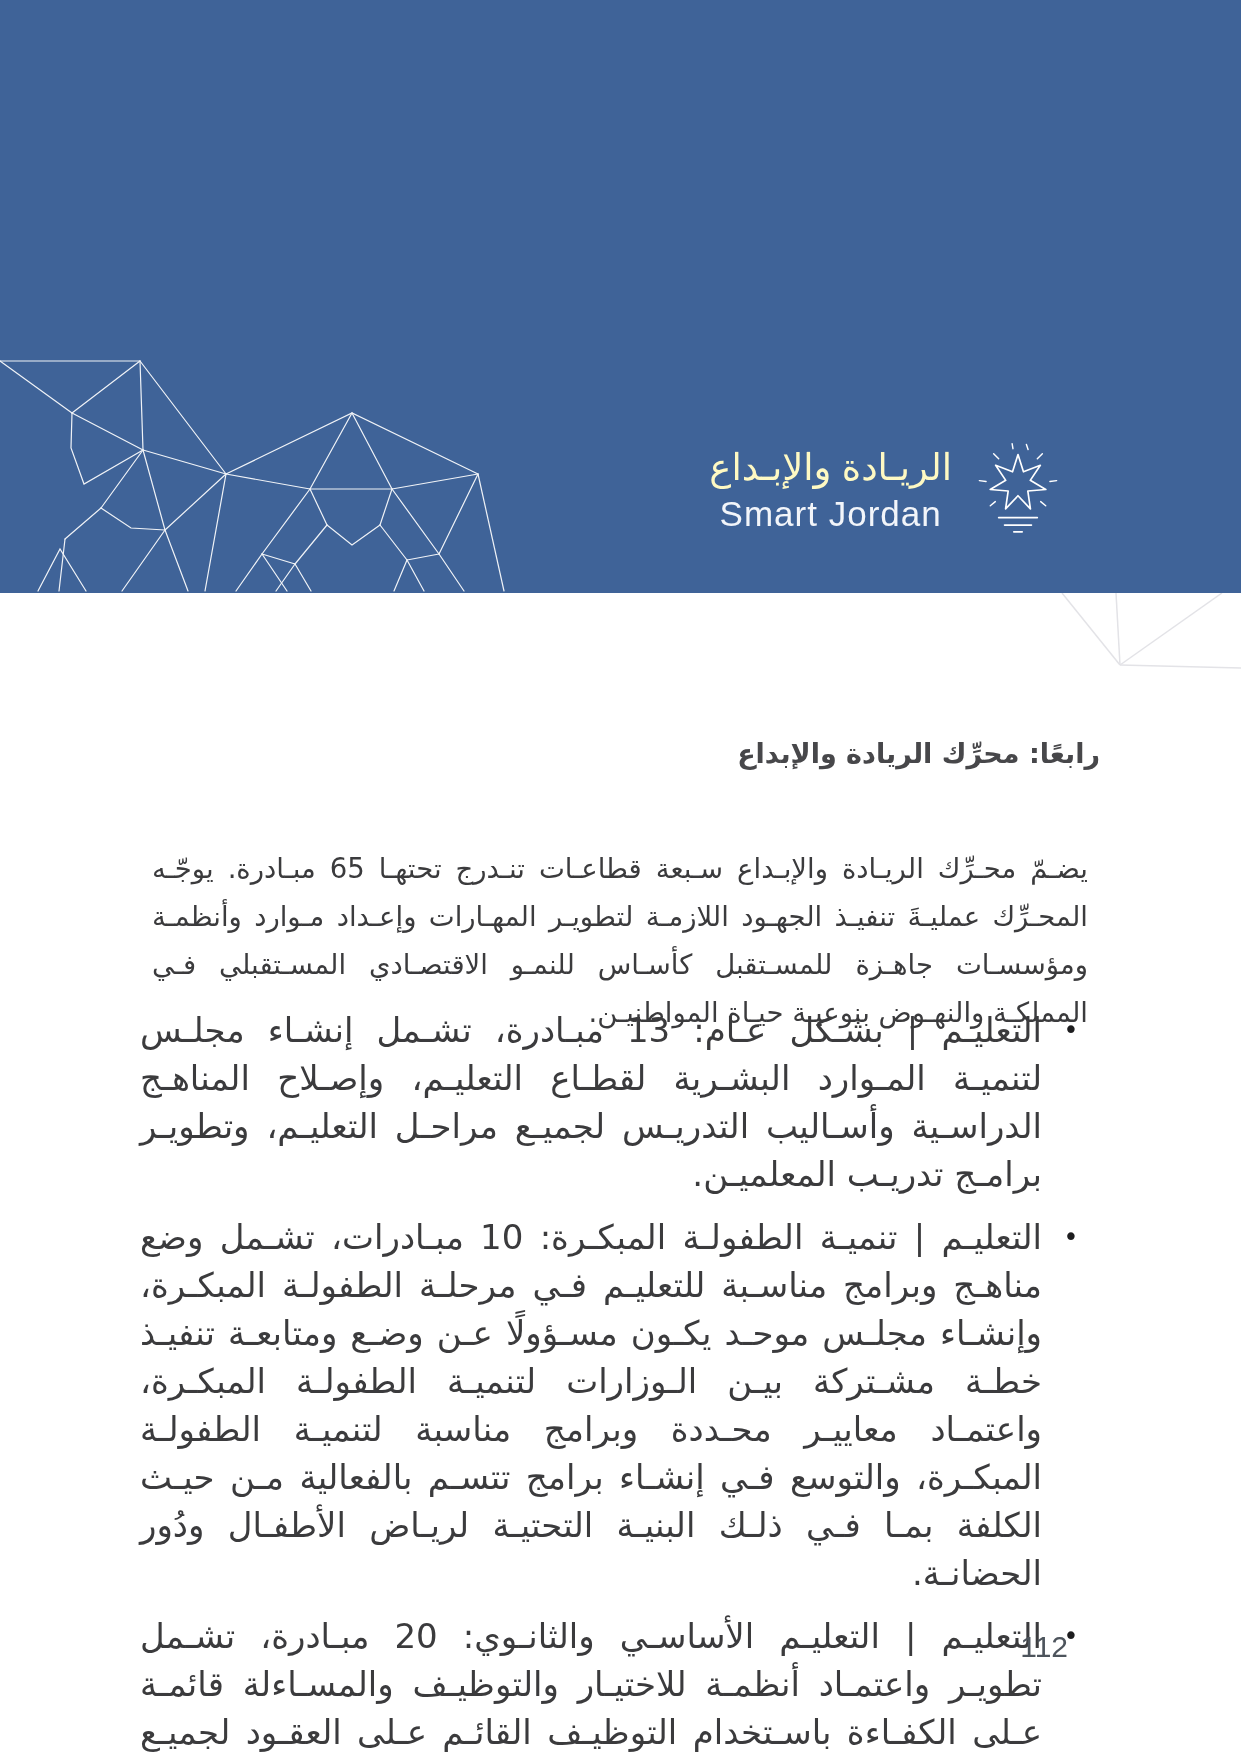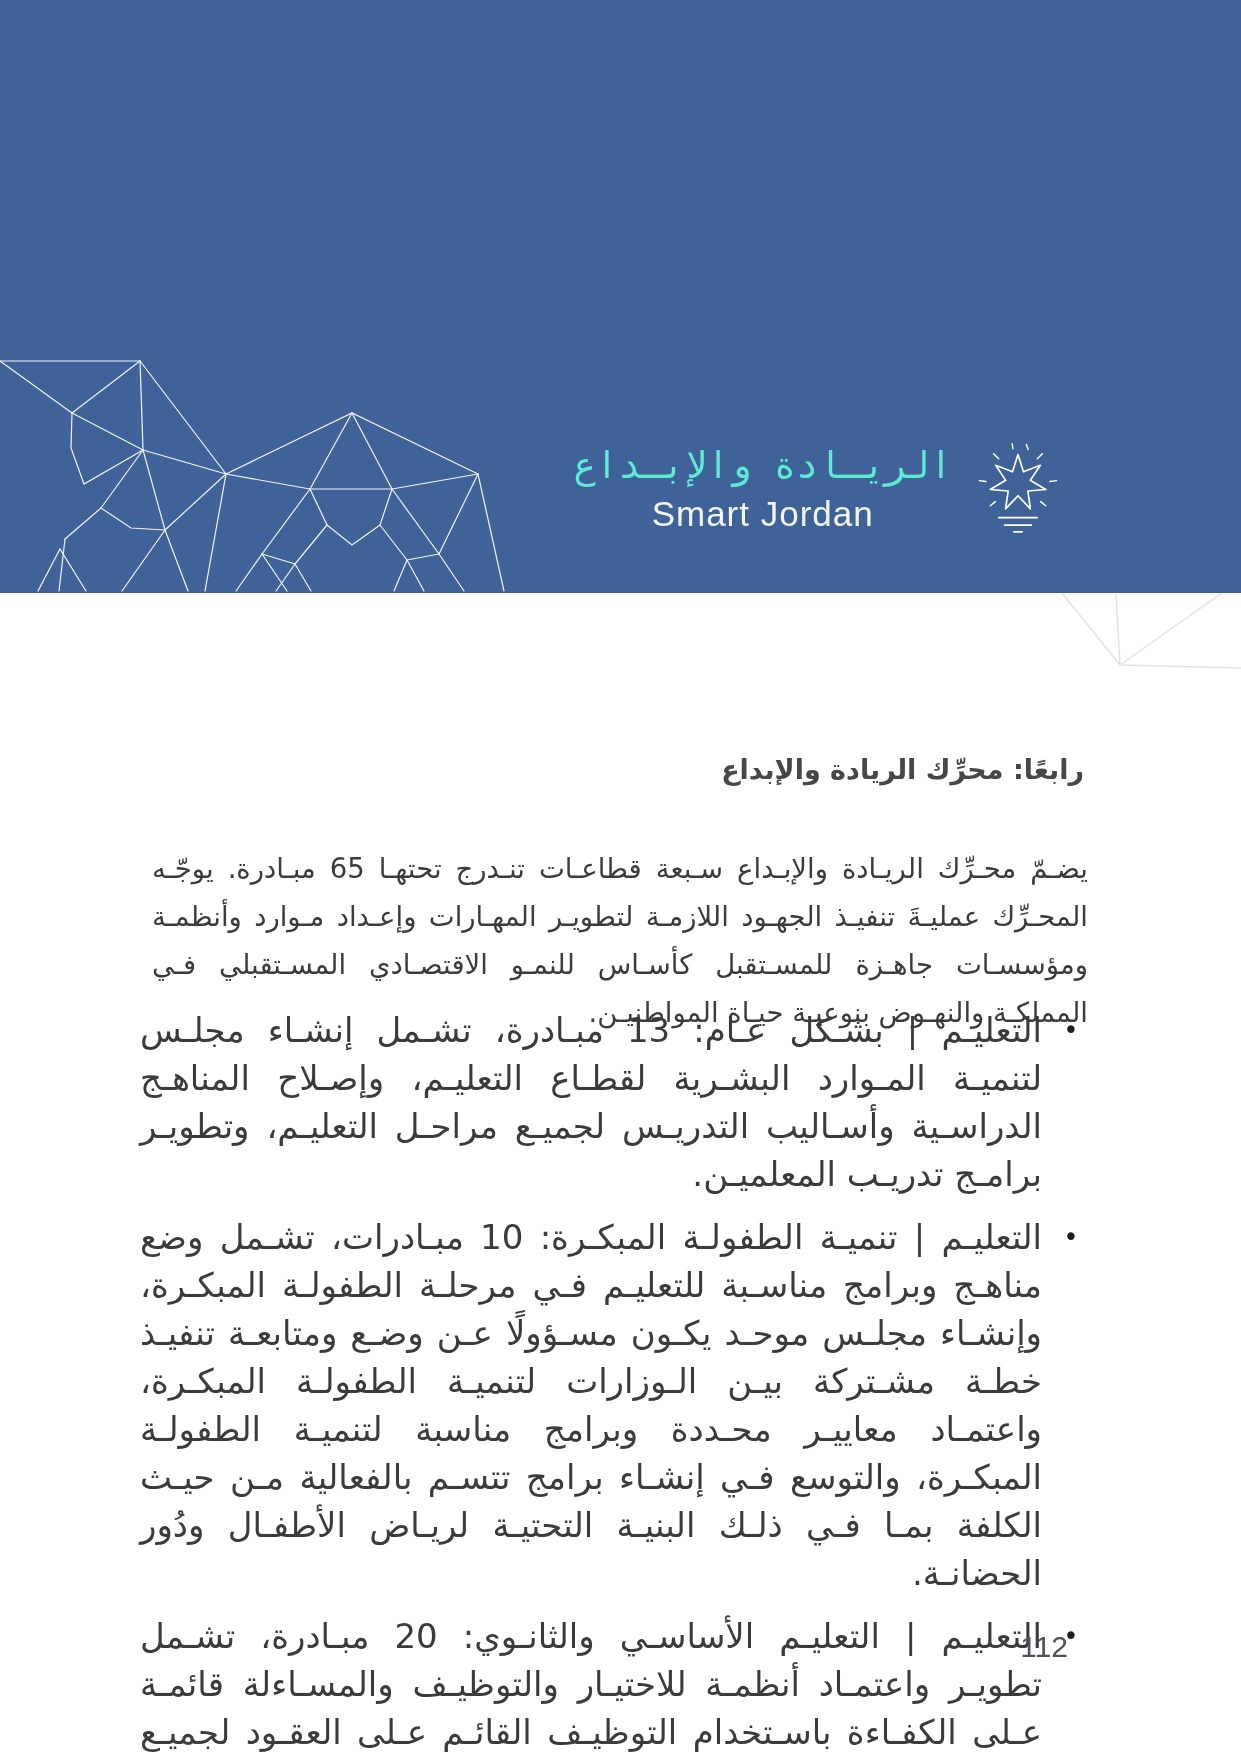--- a/index.html
+++ b/index.html
@@ -14,39 +14,39 @@
     position:absolute;left:0;top:0;width:1241px;height:593px;
     background:#3f6398;overflow:hidden;
   }
   .mesh-art{position:absolute;left:0;top:353px;width:660px;height:240px;}
   .logo-row{
     position:absolute;top:434px;right:181px;height:110px;
     display:flex;flex-direction:row;align-items:center;gap:24px;
   }
   .logo-text{display:flex;flex-direction:column;align-items:center;gap:4px;}
   .logo-ar{
-    color:#5eead4;font-size:37px;line-height:1.25;direction:rtl;
-    font-family:Liberation Mono, monospace;white-space:nowrap;
+    color:#fef9c3;font-size:37px;line-height:1.25;direction:rtl;
+    font-family:Liberation Sans, sans-serif;white-space:nowrap;
   }
   .logo-en{
     color:#f2f5fa;font-size:35px;line-height:1.1;letter-spacing:1px;
     font-family:"Liberation Sans","DejaVu Sans",sans-serif;font-weight:400;
     white-space:nowrap;
   }
   .star-icon{width:84px;height:108px;flex:0 0 auto;}
 
   
   .faint-art{position:absolute;left:1050px;top:593px;width:191px;height:78px;}
 
   
   .content{direction:rtl;}
   .heading{
     position:absolute;top:738px;right:141px;left:140px;
     direction:rtl;text-align:right;
-    font-size:27px;font-weight:bold;color:#47474a;margin:16px;
+    font-size:27px;font-weight:bold;color:#47474a;margin:0;
   }
   .intro{
     position:absolute;top:832px;right:141px;left:140px;
     direction:rtl;text-align:justify;text-align-last:right;
     font-size:27.5px;line-height:48px;color:#3b3b3d;margin:12px;
   }
   .bullet-list{
     position:absolute;top:1006px;right:141px;left:140px;
     margin:0;padding:0;list-style:none;direction:rtl;
   }

